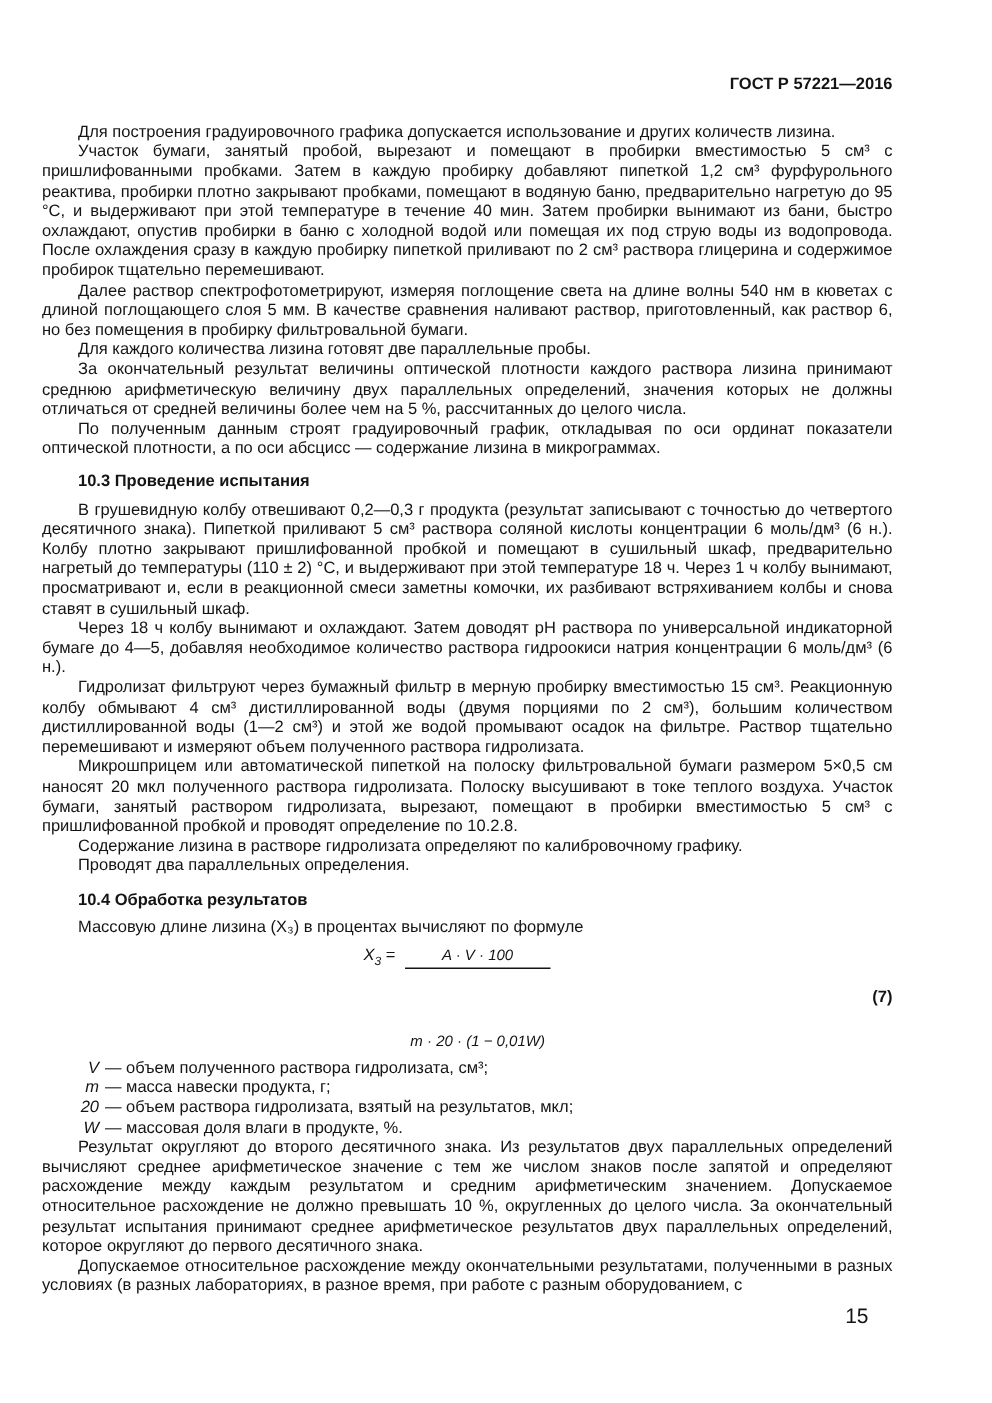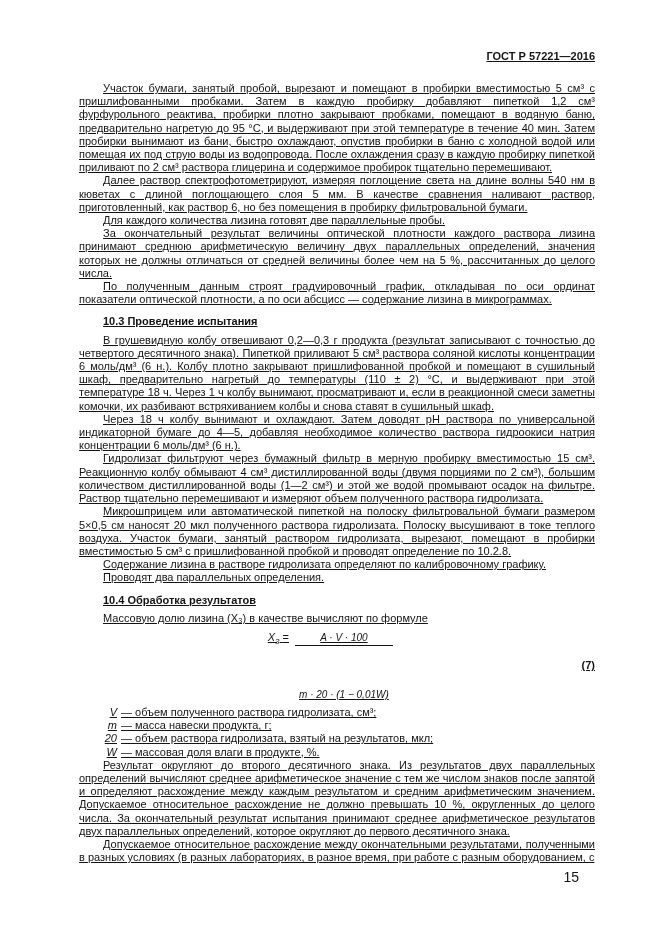--- a/index.html
+++ b/index.html
@@ -4,21 +4,21 @@
 <style>
   * { margin:0; padding:0; box-sizing:border-box; }
   html, body { background:#ffffff; }
   body {
     width:661px; height:935px;
     font-family:"Liberation Sans", sans-serif;
     color:#141414;
     position:relative;
     overflow:hidden;
   }
-  .page { width:661px; height:935px; padding:50px 66px 0 79px; overflow:hidden;text-decoration:underline; }
+  .page { width:661px; height:935px; padding:50px 66px 0 28px; overflow:hidden; }
   .doc-header {
     text-align:right; font-weight:bold; font-size:11px; line-height:13px;
     margin-bottom:19px;
   }
   .body p {
     font-size:11px; line-height:13.2px;
     text-align:justify; text-indent:24px;
   }
   .heading {
     font-size:11px; line-height:13.2px; font-weight:bold;
@@ -51,38 +51,39 @@
   }
 </style>
 </head>
 <body>
 
 <div class="page">
 
   <div class="doc-header">ГОСТ Р 57221—2016</div>
 
   <div class="body">
+    <p>Для построения градуировочного графика допускается использование и других количеств лизина.</p>
     <p>Участок бумаги, занятый пробой, вырезают и помещают в пробирки вместимостью 5 см³ с пришлифованными пробками. Затем в каждую пробирку добавляют пипеткой 1,2 см³ фурфурольного реактива, пробирки плотно закрывают пробками, помещают в водяную баню, предварительно нагретую до 95 °С, и выдерживают при этой температуре в течение 40 мин. Затем пробирки вынимают из бани, быстро охлаждают, опустив пробирки в баню с холодной водой или помещая их под струю воды из водопровода. После охлаждения сразу в каждую пробирку пипеткой приливают по 2 см³ раствора глицерина и содержимое пробирок тщательно перемешивают.</p>
     <p>Далее раствор спектрофотометрируют, измеряя поглощение света на длине волны 540 нм в кюветах с длиной поглощающего слоя 5 мм. В качестве сравнения наливают раствор, приготовленный, как раствор 6, но без помещения в пробирку фильтровальной бумаги.</p>
     <p>Для каждого количества лизина готовят две параллельные пробы.</p>
     <p>За окончательный результат величины оптической плотности каждого раствора лизина принимают среднюю арифметическую величину двух параллельных определений, значения которых не должны отличаться от средней величины более чем на 5 %, рассчитанных до целого числа.</p>
     <p>По полученным данным строят градуировочный график, откладывая по оси ординат показатели оптической плотности, а по оси абсцисс — содержание лизина в микрограммах.</p>
 
     <div class="heading">10.3 Проведение испытания</div>
 
     <p>В грушевидную колбу отвешивают 0,2—0,3 г продукта (результат записывают с точностью до четвертого десятичного знака). Пипеткой приливают 5 см³ раствора соляной кислоты концентрации 6 моль/дм³ (6 н.). Колбу плотно закрывают пришлифованной пробкой и помещают в сушильный шкаф, предварительно нагретый до температуры (110 ± 2) °С, и выдерживают при этой температуре 18 ч. Через 1 ч колбу вынимают, просматривают и, если в реакционной смеси заметны комочки, их разбивают встряхиванием колбы и снова ставят в сушильный шкаф.</p>
     <p>Через 18 ч колбу вынимают и охлаждают. Затем доводят pH раствора по универсальной индикаторной бумаге до 4—5, добавляя необходимое количество раствора гидроокиси натрия концентрации 6 моль/дм³ (6 н.).</p>
     <p>Гидролизат фильтруют через бумажный фильтр в мерную пробирку вместимостью 15 см³. Реакционную колбу обмывают 4 см³ дистиллированной воды (двумя порциями по 2 см³), большим количеством дистиллированной воды (1—2 см³) и этой же водой промывают осадок на фильтре. Раствор тщательно перемешивают и измеряют объем полученного раствора гидролизата.</p>
     <p>Микрошприцем или автоматической пипеткой на полоску фильтровальной бумаги размером 5×0,5 см наносят 20 мкл полученного раствора гидролизата. Полоску высушивают в токе теплого воздуха. Участок бумаги, занятый раствором гидролизата, вырезают, помещают в пробирки вместимостью 5 см³ с пришлифованной пробкой и проводят определение по 10.2.8.</p>
     <p>Содержание лизина в растворе гидролизата определяют по калибровочному графику.</p>
     <p>Проводят два параллельных определения.</p>
 
     <div class="heading">10.4 Обработка результатов</div>
 
-    <p>Массовую долю лизина (X₃) в качестве вычисляют по формуле</p>
+    <p>Массовую длине лизина (X₃) в процентах вычисляют по формуле</p>
 
     <div class="formula-row">
       <div class="f-center">
         <span class="f-lhs"><span>X</span><sub>3</sub> <span class="f-eq">=</span></span>
         <span class="frac">
           <span class="num">A · V · 100</span>
           <span class="den">m · 20 · (1 − 0,01W)</span>
         </span>
       </div>
       <span class="f-number">(7)</span>

